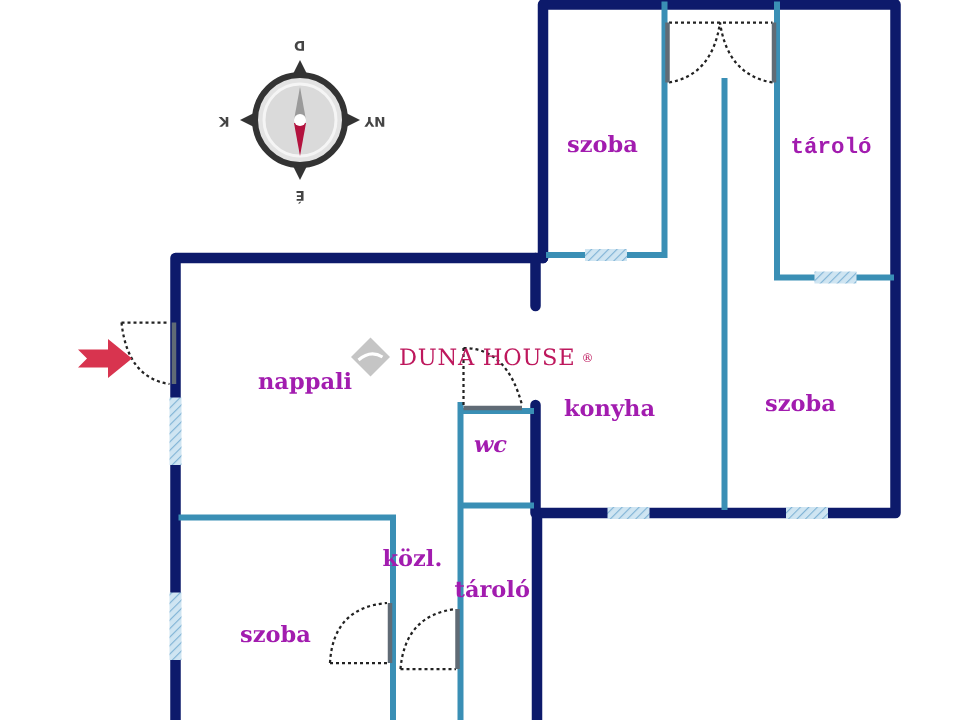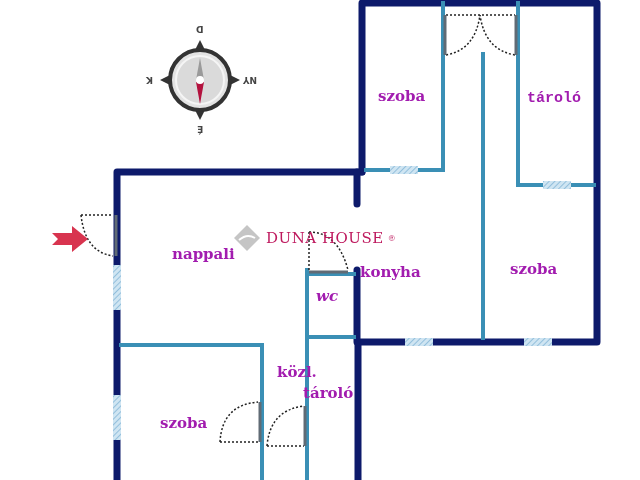--- a/index.html
+++ b/index.html
@@ -99,20 +99,20 @@
 <div class="watermark">
   <svg width="30" height="30" viewBox="0 0 30 30">
     <polygon points="15,2 28,15 15,28 2,15" fill="#c5c5c5"></polygon>
     <path d="M7,17 Q15,10 23,15" stroke="#fff" stroke-width="2" fill="none"></path>
   </svg>
   <span class="wm-text">DUNA HOUSE</span>
   <span class="wm-text" style="font-size:8px; vertical-align:top;">®</span>
 </div>
 
 <span class="room-label" style="left:172px; top:245px;">nappali</span>
-<span class="room-label" style="left:360px; top:263px;">konyha</span>
+<span class="room-label" style="left:376px; top:263px;">konyha</span>
 <span class="room-label" style="left:316px; top:287px;font-style:italic;">wc</span>
 <span class="room-label" style="left:378px; top:87px;">szoba</span>
 <span class="room-label" style="left:527px; top:90px;font-family:Liberation Mono, monospace;">tároló</span>
 <span class="room-label" style="left:510px; top:260px;">szoba</span>
 <span class="room-label" style="left:160px; top:414px;">szoba</span>
-<span class="room-label" style="left:277px; top:363px;">közl.</span>
+<span class="room-label" style="left:255px; top:363px;">közl.</span>
 <span class="room-label" style="left:303px; top:384px;">tároló</span>
 
 </body></html>

